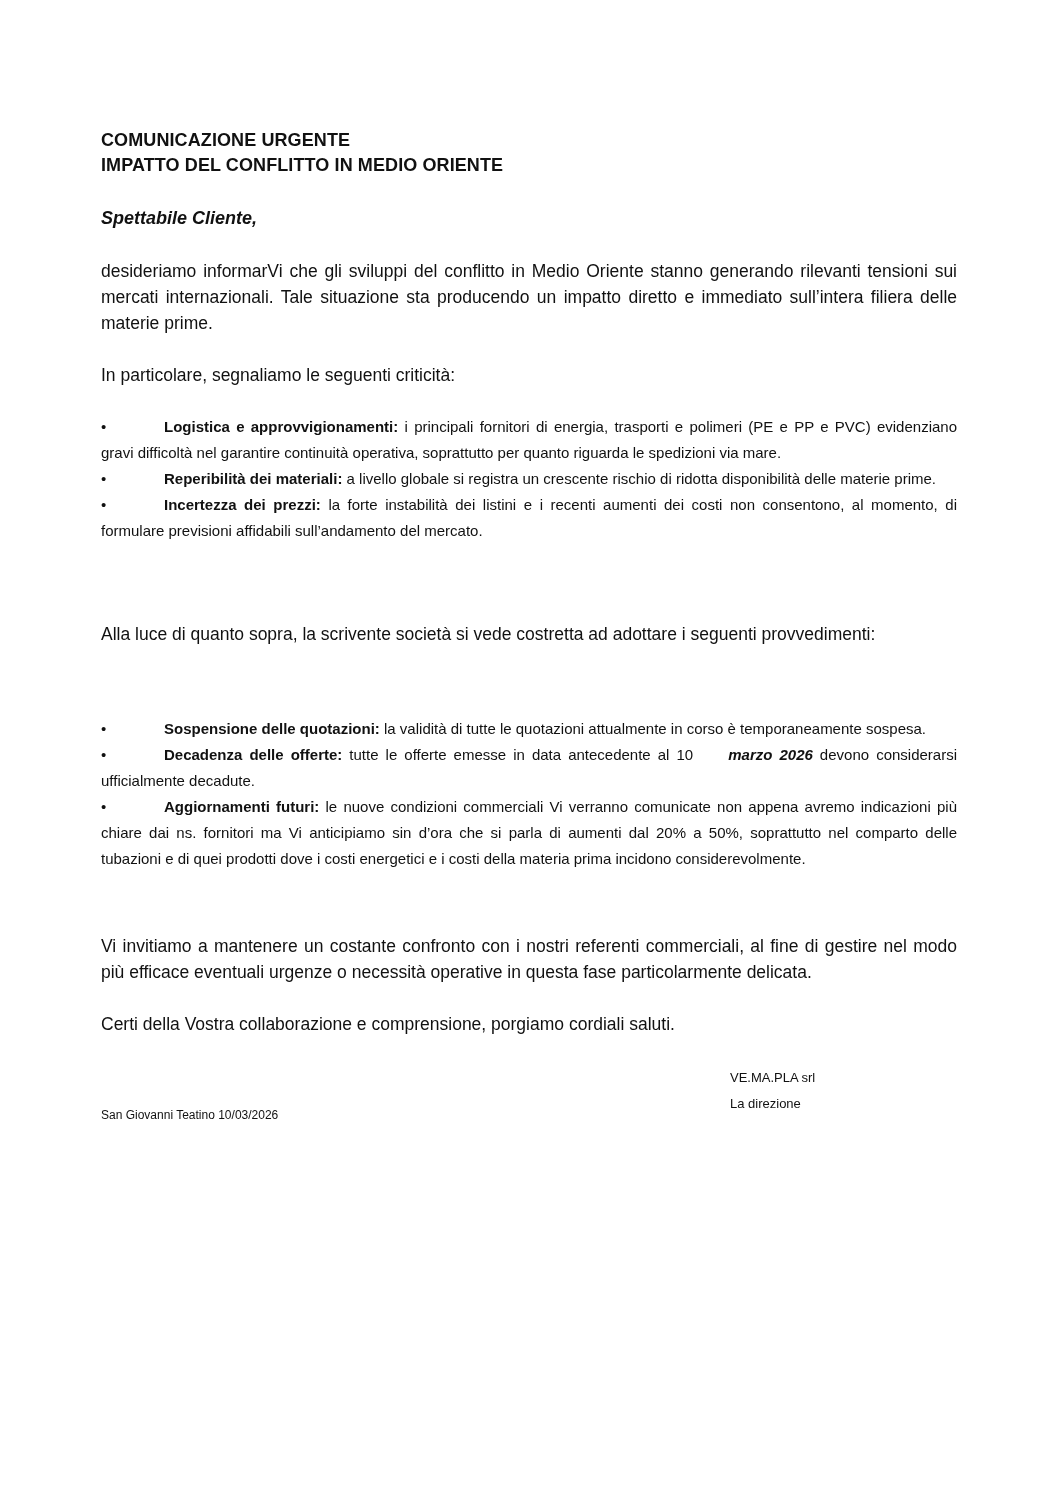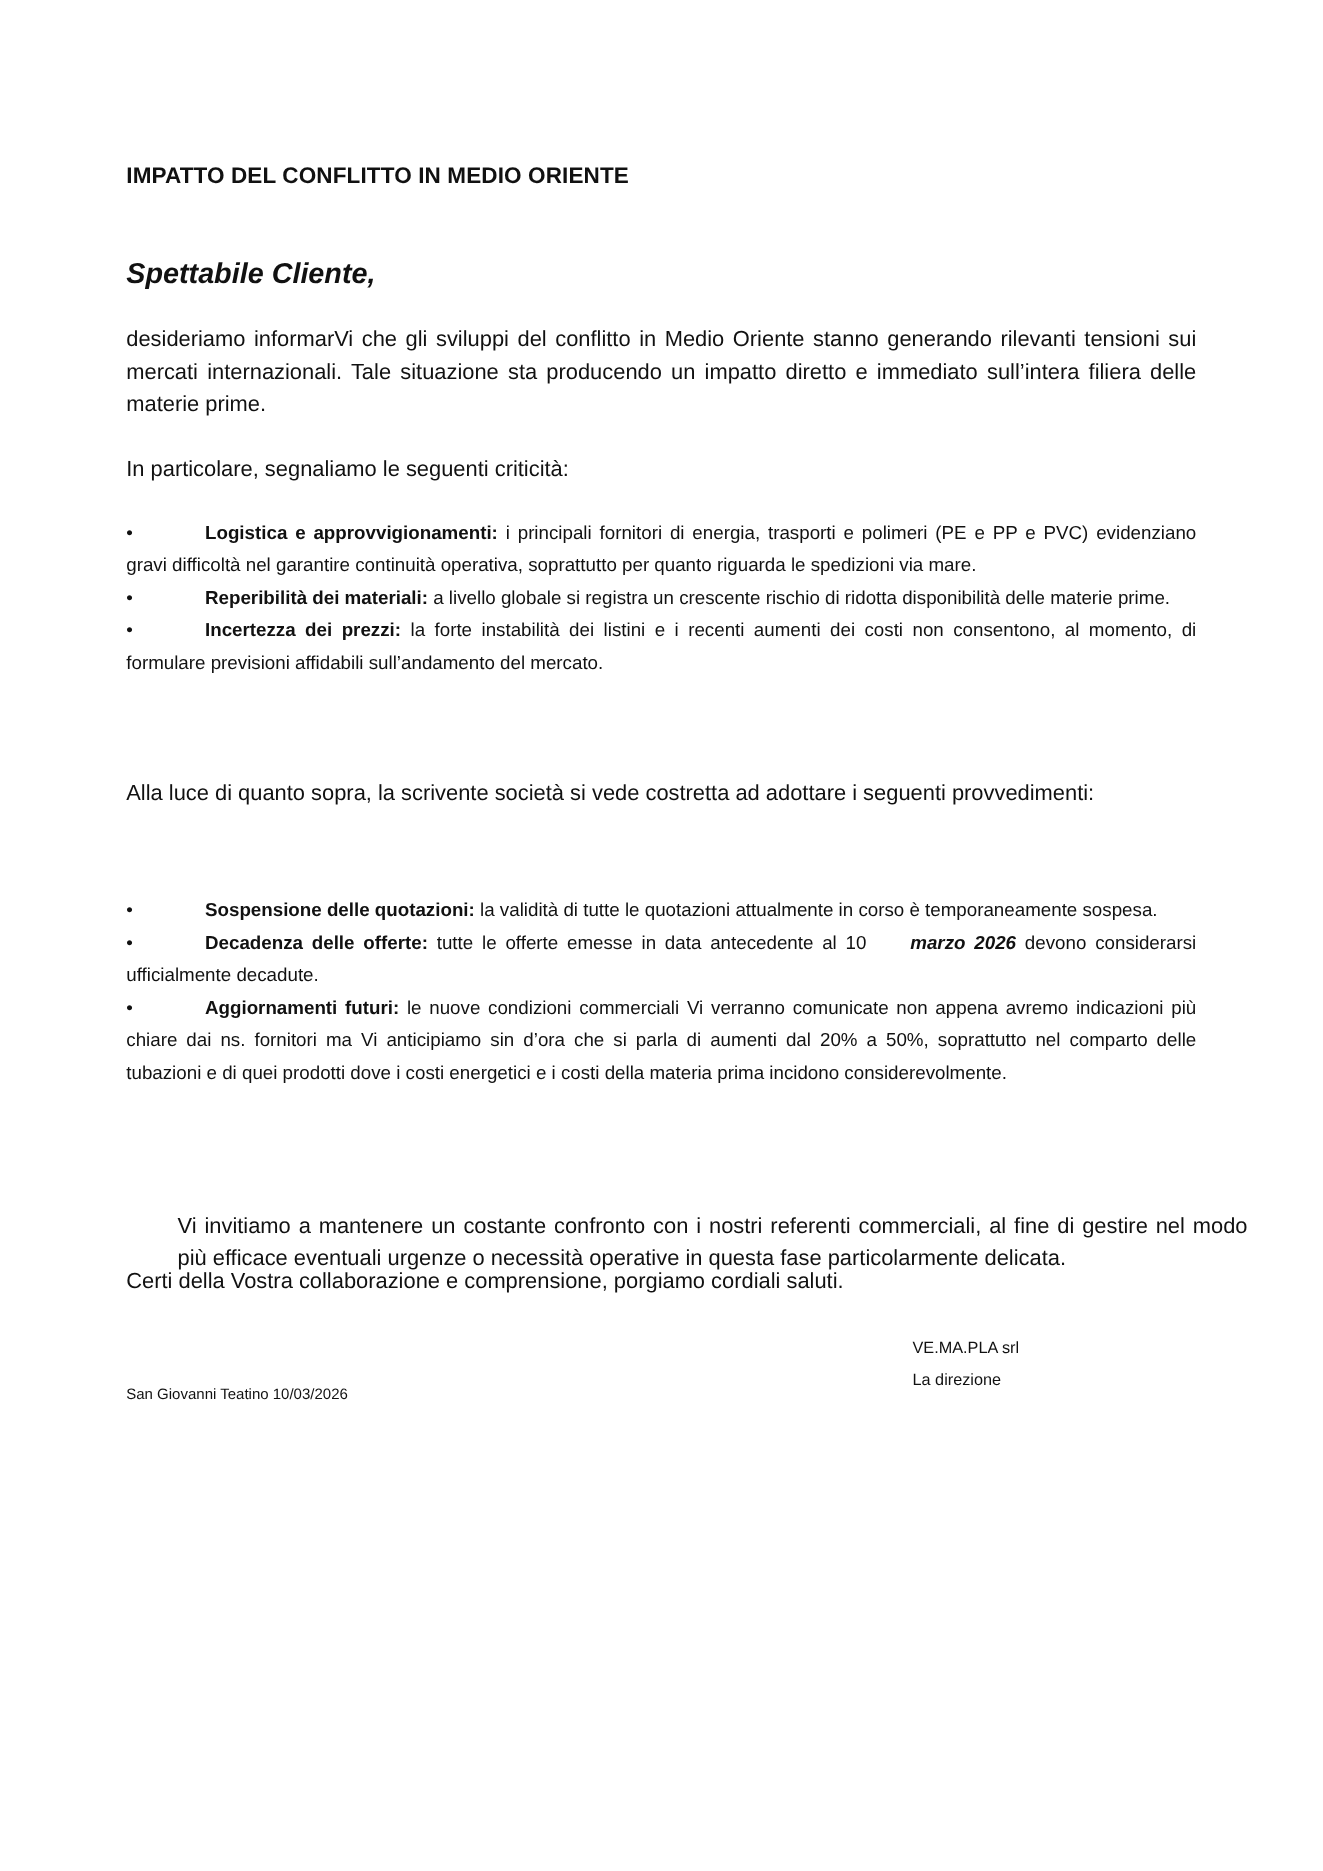--- a/index.html
+++ b/index.html
@@ -29,38 +29,38 @@
       font-size: 18px;
       line-height: 25px;
       letter-spacing: 0.1px;
     }
     .salutation {
       position: absolute;
       top: 206px;
       left: 0;
       font-weight: bold;
       font-style: italic;
-      font-size: 23px;
+      font-size: 18px;
       line-height: 25px;
     }
     .para {
       position: absolute;
       left: 0;
       width: 856px;
       font-size: 17.5px;
       line-height: 26px;
       text-align: justify;
       text-align-last: left;
     }
     .p1 { top: 258px; }
     .p2 { top: 362px; }
     .list1 { top: 414px; }
     .p3 { top: 621px; }
     .list2 { top: 716px; }
-    .p4 { top: 967px; margin-left: 41px; }
+    .p4 { top: 933px; }
     .p5 { top: 1011px; }
     .bullet-item {
       font-size: 15px;
       line-height: 26px;
       text-align: justify;
       text-align-last: left;
     }
     .bullet-dot {
       display: inline-block;
       width: 63px;
@@ -81,20 +81,21 @@
       font-size: 13px;
       line-height: 26px;
     }
   </style>
 </head>
 <body>
 
 <div class="page">
 
   <div class="title-block">
+    <div>COMUNICAZIONE URGENTE</div>
     <div>IMPATTO DEL CONFLITTO IN MEDIO ORIENTE</div>
   </div>
 
   <div class="salutation">Spettabile Cliente,</div>
 
   <div class="para p1">desideriamo informarVi che gli sviluppi del conflitto in Medio Oriente stanno generando rilevanti tensioni sui mercati internazionali. Tale situazione sta producendo un impatto diretto e immediato sull’intera filiera delle materie prime.</div>
 
   <div class="para p2">In particolare, segnaliamo le seguenti criticità:</div>
 
   <div class="para list1">

